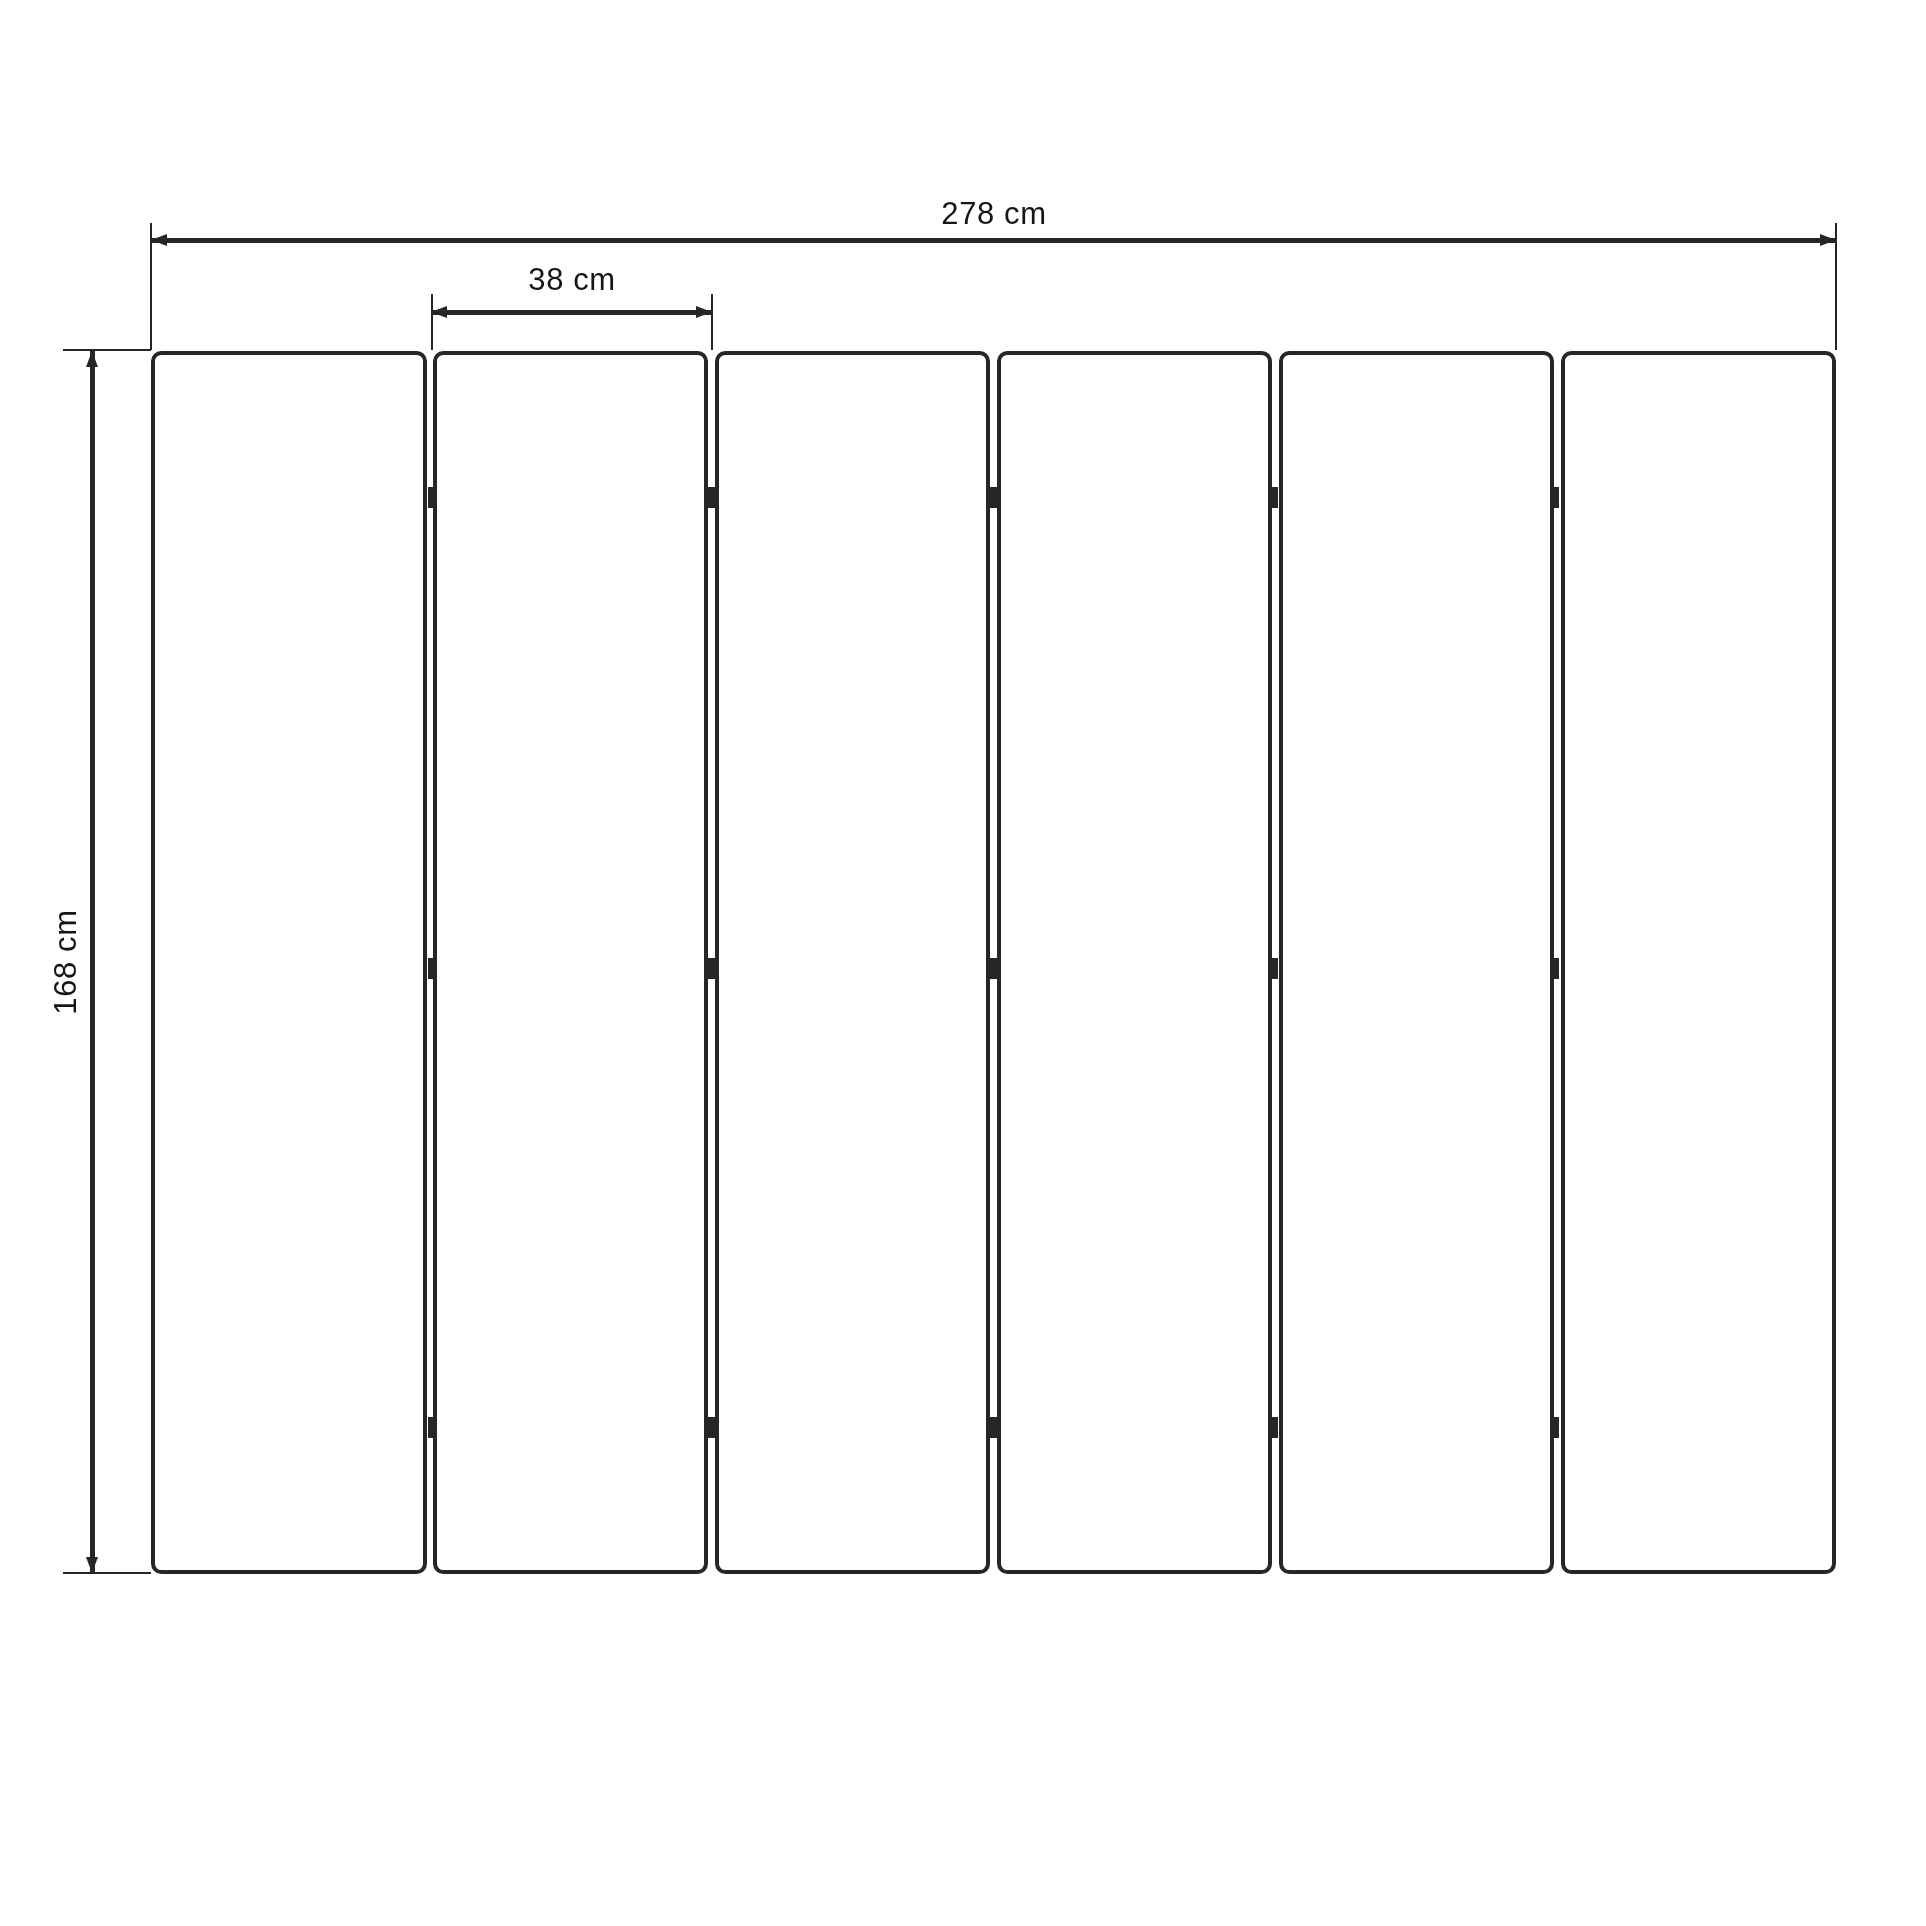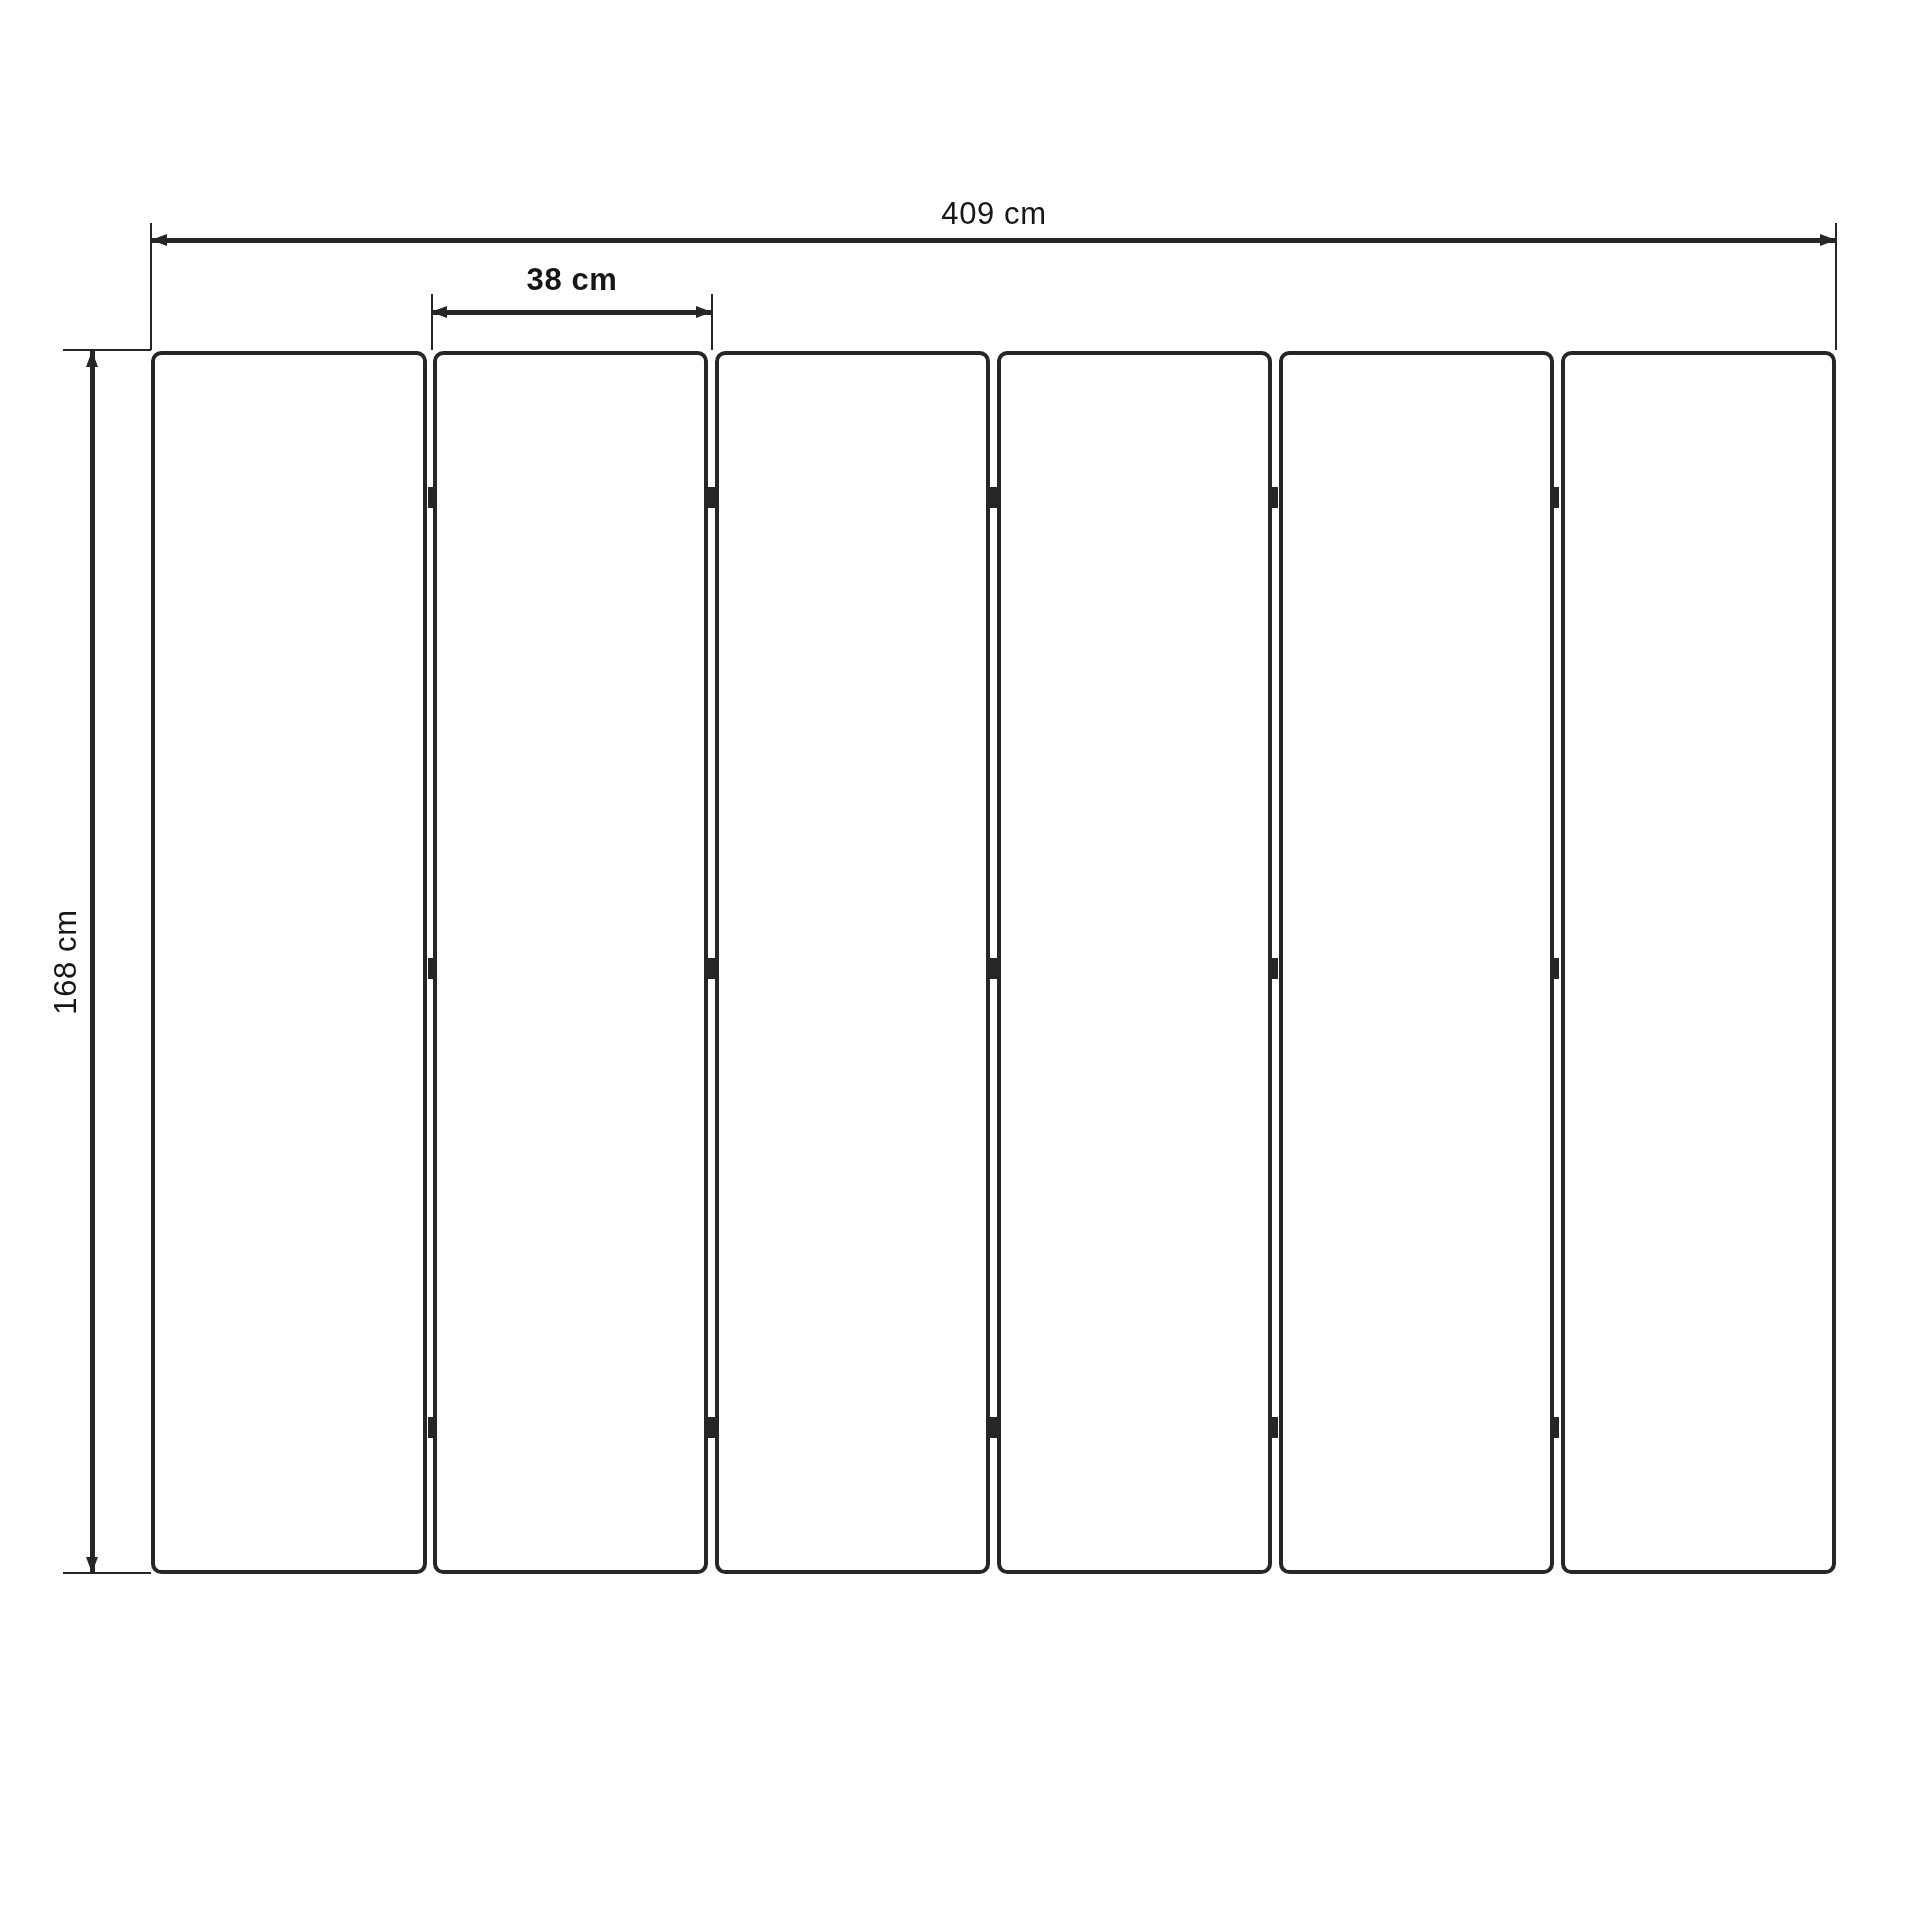--- a/index.html
+++ b/index.html
@@ -86,42 +86,42 @@
   .ah-tw-left    { left: 151px;  top: 234px; }
   .ah-tw-right   { left: 1820px; top: 234px; }
   .label-tw      { left: 994px; top: 213px; }
 
   
   .ext-pw-left   { left: 431px;  top: 294px; width: 1.9px; height: 56px; }
   .ext-pw-right  { left: 711px; top: 294px; width: 1.9px; height: 56px; }
   .line-pw       { left: 431px;  top: 310px; width: 281px; height: 5.1px; }
   .ah-pw-left    { left: 431px;  top: 306px; }
   .ah-pw-right   { left: 696px; top: 306px; }
-  .label-pw      { left: 572px;  top: 279px; font-weight: bold; }
+  .label-pw      { left: 572px;  top: 279px; }
 
   
   .ext-h-top     { left: 63px; top: 349px;  width: 88px; height: 1.9px; }
   .ext-h-bottom  { left: 63px; top: 1572px; width: 88px; height: 1.9px; }
   .line-h        { left: 90px; top: 351px; width: 5.1px; height: 1223px; }
   .ah-h-up       { left: 86px; top: 351px; }
   .ah-h-down     { left: 86px; top: 1557px; }
   .label-h      { left: 65px; top: 962px; }
 </style>
 </head>
 <body>
 
 <div class="canvas">
 
   <div class="dim-group">
     <div class="ext ext-tw-left"></div>
     <div class="ext ext-tw-right"></div>
     <div class="dimline line-tw"></div>
     <div class="ah left  ah-tw-left"></div>
     <div class="ah right ah-tw-right"></div>
-    <div class="dim-label label-tw">409 cm</div>
+    <div class="dim-label label-tw">278 cm</div>
   </div>
 
   <div class="dim-group">
     <div class="ext ext-pw-left"></div>
     <div class="ext ext-pw-right"></div>
     <div class="dimline line-pw"></div>
     <div class="ah left  ah-pw-left"></div>
     <div class="ah right ah-pw-right"></div>
     <div class="dim-label label-pw">38 cm</div>
   </div>

